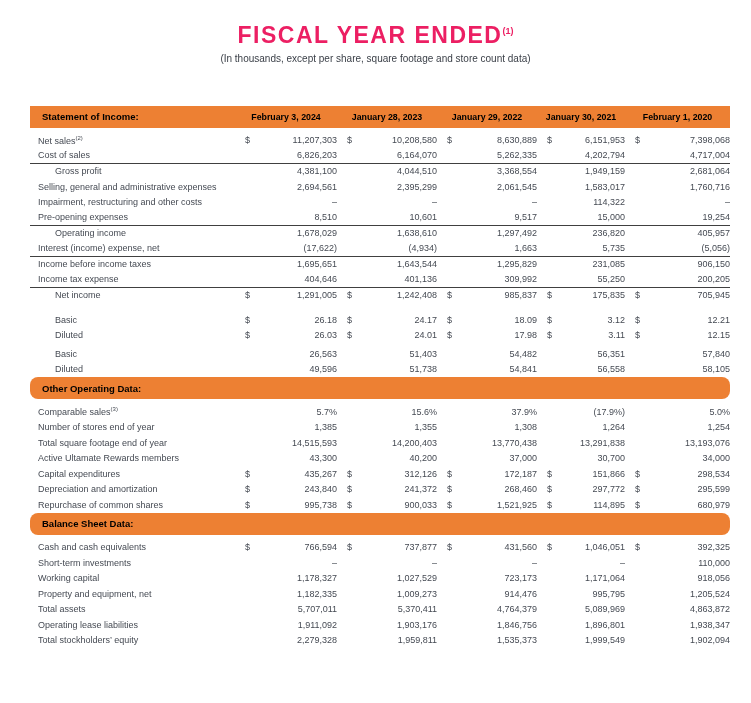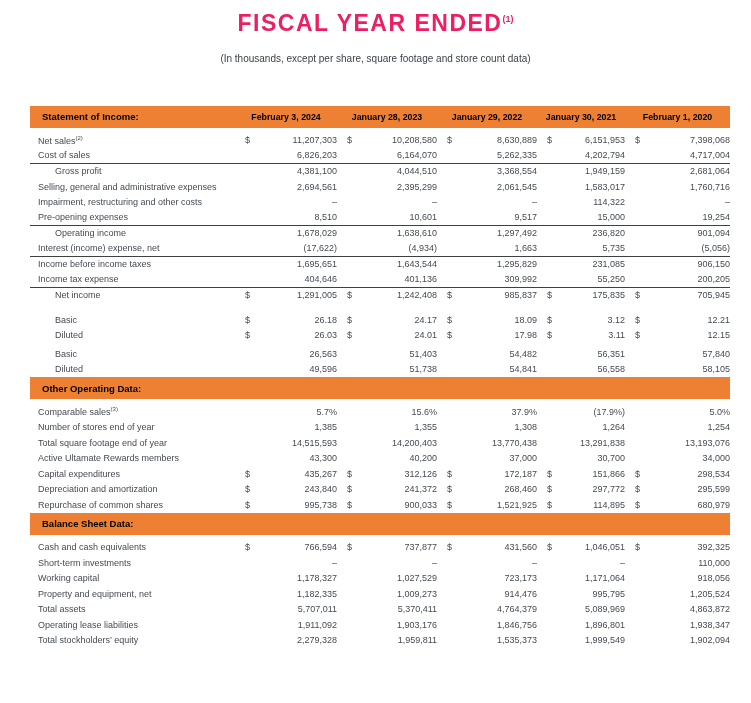--- a/index.html
+++ b/index.html
@@ -3,33 +3,33 @@
 <meta charset="utf-8">
 <style>
   * { margin: 0; padding: 0; box-sizing: border-box; }
   html, body { background: #ffffff; }
   body {
     width: 751px; height: 703px;
     font-family: "Liberation Sans", sans-serif;
     color: var(--ink, #454a53);
     overflow: hidden;
   }
-  .page { width: 751px; height: 703px; padding-top: 6px; }
+  .page { width: 751px; height: 703px; padding-top: 18px; }
   .title {
     text-align: center;
     color: var(--pink, #ec1f63);
     font-size: 23px; font-weight: bold; letter-spacing: 1.5px;
     line-height: 26px;
   }
   .title sup { font-size: 9px; letter-spacing: 0; vertical-align: super; }
   .subtitle {
     text-align: center;
     font-size: 10px;
     color: #3a3f47;
-    margin-top: 17px;
+    margin-top: 5px;
   }
   .table-wrap { width: 700px; margin: 42px 0 0 30px; }
   .bar {
     background: var(--orange, #ed8033);
     color: #000000;
     height: 22px;
     font-weight: bold;
   }
   .grid-row {
     display: grid;
@@ -47,21 +47,21 @@
   .row-label.indent { padding-left: 25px; }
   .row-label sup { font-size: 6px; vertical-align: super; }
   .cell {
     display: flex; justify-content: space-between; align-items: baseline;
     padding-left: 10px; white-space: nowrap;
   }
   .cell .val { text-align: right; }
   .cell .cur { min-width: 6px; }
   .rule-below { border-bottom: 1px solid #404040; }
   .spacer { width: 100%; }
-  .bar + .bar, .section-body + .bar { margin-top: 0; }
+  .bar + .bar, .section-body + .bar { margin-top: 0; border-radius: 8px; }
   .mt8 { margin-top: 8px; }
 </style>
 </head>
 <body>
 
 <div class="page">
   <div class="title"><span>FISCAL YEAR ENDED</span><sup>(1)</sup></div>
   <div class="subtitle">(In thousands, except per share, square footage and store count data)</div>
   <div class="table-wrap" id="table-root">
       <div class="bar grid-row">
@@ -224,21 +224,21 @@
           <span class="cell">
             <span class="cur"></span>
             <span class="val">1,297,492</span>
           </span>
           <span class="cell">
             <span class="cur"></span>
             <span class="val">236,820</span>
           </span>
           <span class="cell">
             <span class="cur"></span>
-            <span class="val">901,094</span>
+            <span class="val">405,957</span>
           </span>
         </div>
         <div class="row grid-row rule-below">
           <span class="row-label">Interest (income) expense, net</span>
           <span class="cell">
             <span class="cur"></span>
             <span class="val">(17,622)</span>
           </span>
           <span class="cell">
             <span class="cur"></span>

